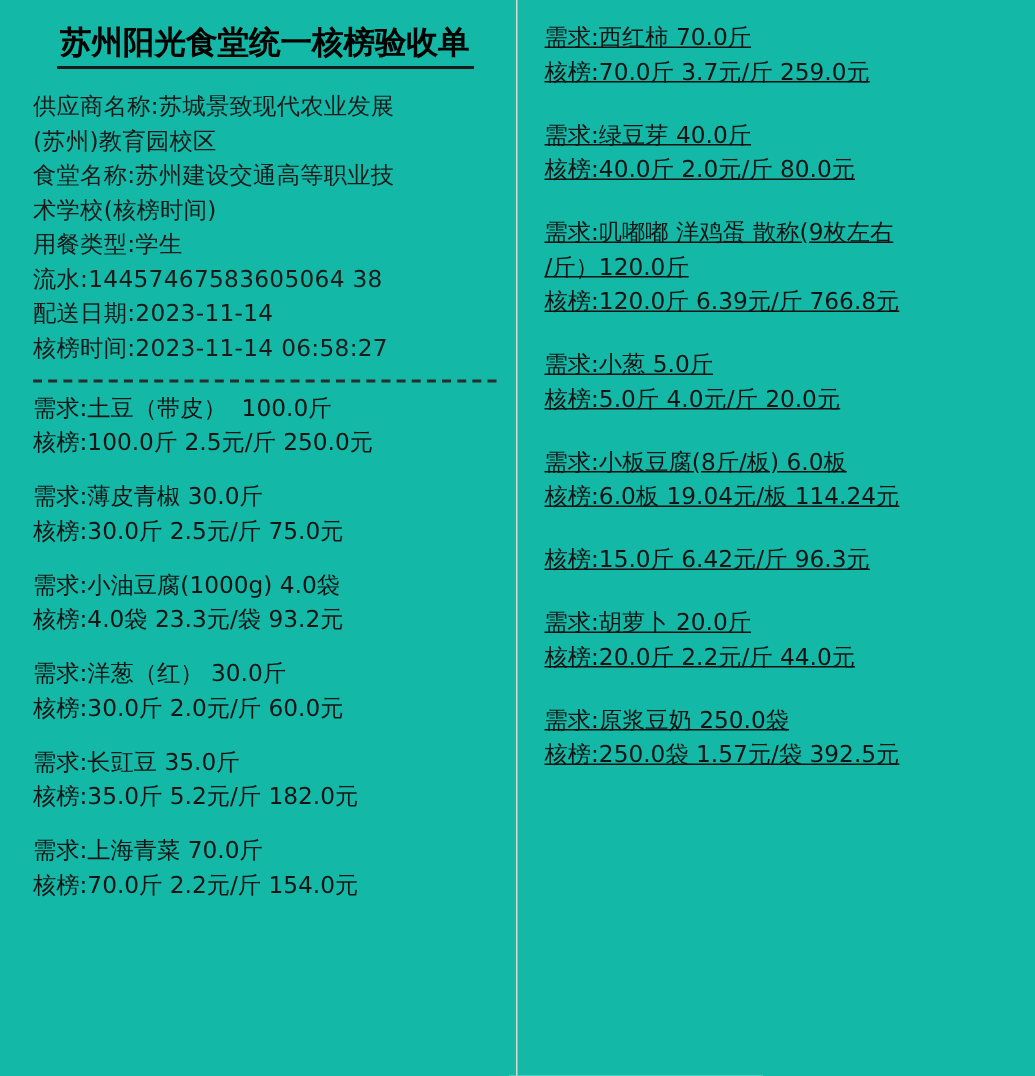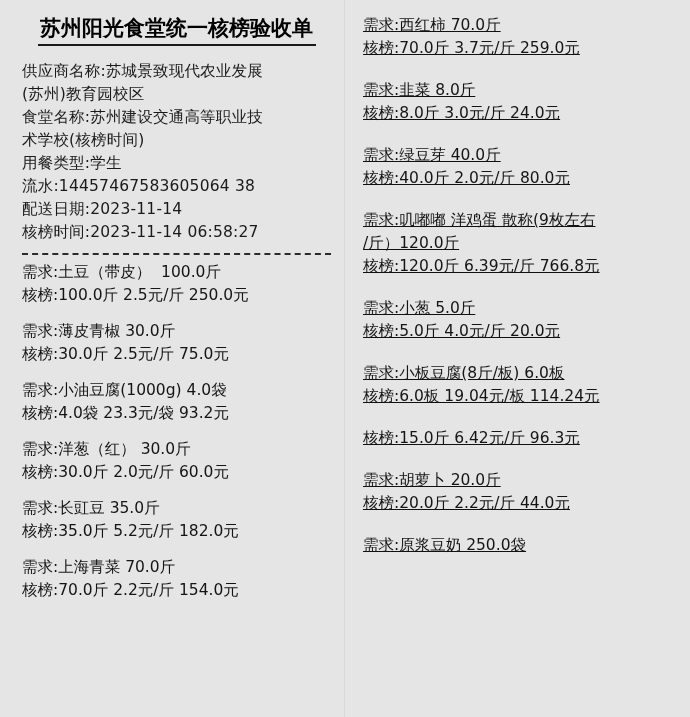--- a/index.html
+++ b/index.html
@@ -14,21 +14,21 @@
     color: #111111;
     overflow: hidden;
   }
   .receipt {
     position: relative;
     width: 690px;
     height: 717px;
     box-sizing: border-box;
     display: flex;
     flex-direction: row;
-    background: #e5e5e5;
+    background: #14b8a6;
   }
   .col {
     box-sizing: border-box;
     position: relative;
   }
   .col-left {
     width: 345px;
     padding: 8px 14px 0 22px;
   }
   .col-right {
@@ -144,24 +144,20 @@
   <div class="divider"></div>
 
   <div class="col col-right">
     <div class="spacer-top-right"></div>
     <div class="items">
       <div class="item right-item">
         <div class="item-line">需求:西红柿 70.0斤</div>
         <div class="item-line">核榜:70.0斤 3.7元/斤 259.0元</div>
       </div>
       <div class="item right-item">
-        <div class="item-line">需求:韭菜 8.0斤</div>
-        <div class="item-line">核榜:8.0斤 3.0元/斤 24.0元</div>
-      </div>
-      <div class="item right-item">
         <div class="item-line">需求:绿豆芽 40.0斤</div>
         <div class="item-line">核榜:40.0斤 2.0元/斤 80.0元</div>
       </div>
       <div class="item right-item">
         <div class="item-line">需求:叽嘟嘟 洋鸡蛋 散称(9枚左右
 /斤）120.0斤</div>
         <div class="item-line">核榜:120.0斤 6.39元/斤 766.8元</div>
       </div>
       <div class="item right-item">
         <div class="item-line">需求:小葱 5.0斤</div>
@@ -173,17 +169,18 @@
       </div>
       <div class="item right-item">
         <div class="item-line">核榜:15.0斤 6.42元/斤 96.3元</div>
       </div>
       <div class="item right-item">
         <div class="item-line">需求:胡萝卜 20.0斤</div>
         <div class="item-line">核榜:20.0斤 2.2元/斤 44.0元</div>
       </div>
       <div class="item right-item">
         <div class="item-line">需求:原浆豆奶 250.0袋</div>
+        <div class="item-line">核榜:250.0袋 1.57元/袋 392.5元</div>
       </div>
     </div>
   </div>
 
 </div>
 
 </body></html>

